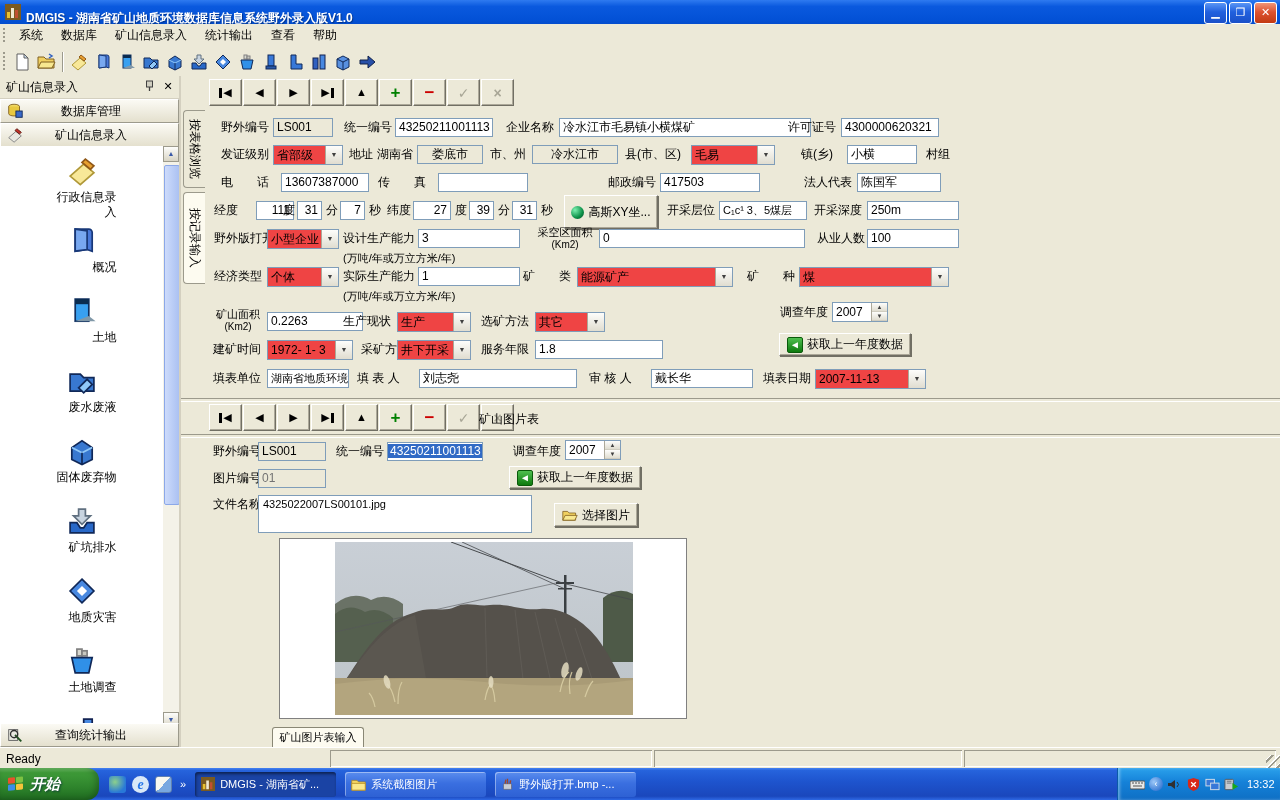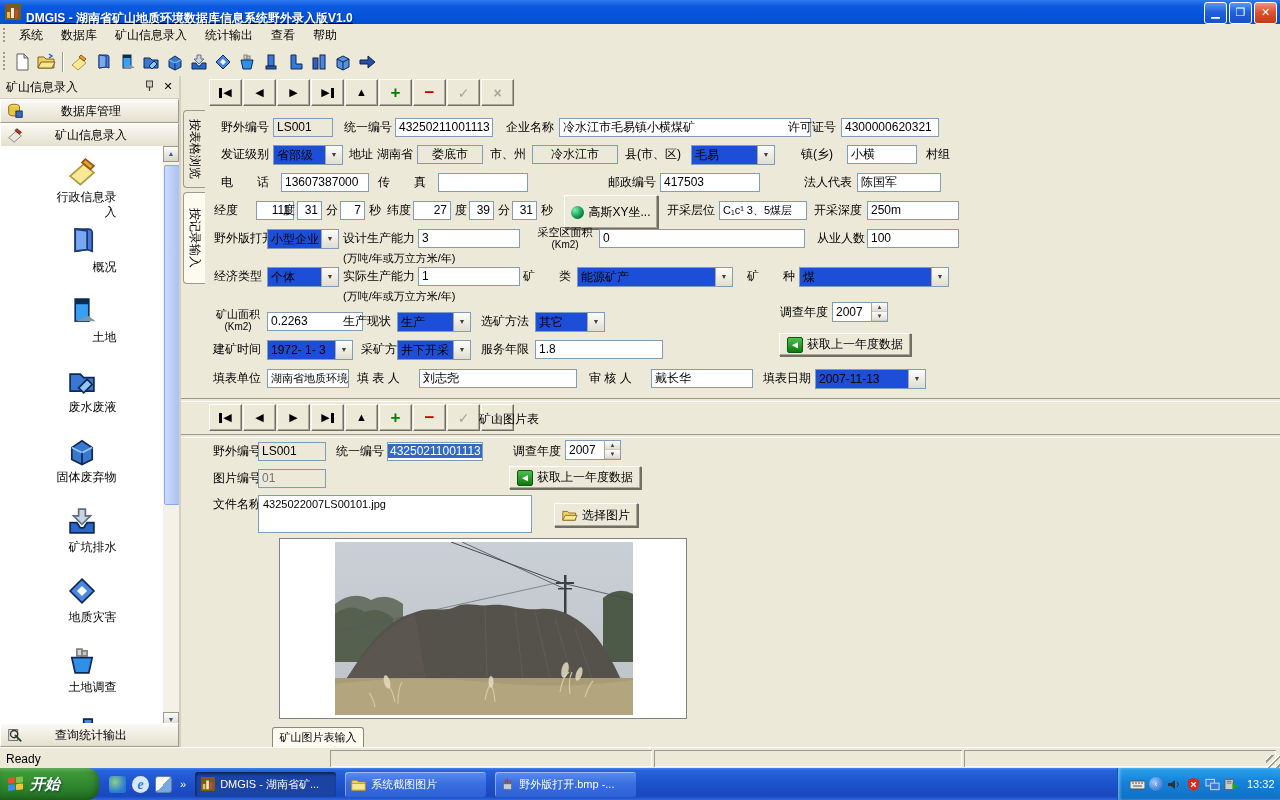--- a/index.html
+++ b/index.html
@@ -3,21 +3,21 @@
 <meta charset="utf-8">
 <style>
   html,body{margin:0;padding:0;background:#000;}
   #app{position:relative;width:1280px;height:800px;overflow:hidden;
        font-family:"Liberation Sans","DejaVu Sans",sans-serif;font-size:12px;color:#000;
        background:#ECE9D8;}
   .abs{position:absolute;}
   
   #titlebar{position:absolute;left:0;top:0;width:1280px;height:36px;
     background:linear-gradient(180deg,#2E7AF0 0%,#0A59DE 18%,#0351D6 55%,#0245BC 88%,#1B5BD6 100%);
-    display:flex;align-items:center;text-decoration:underline;}
+    display:flex;align-items:center;}
   #title-text{color:#fff;font-weight:bold;font-size:12px;margin-left:5px;text-shadow:1px 1px 1px #00338a;white-space:nowrap;}
   .tb-btns{position:absolute;right:3px;top:2px;display:flex;gap:2px;}
   .tb-btn{width:21px;height:20px;border:1px solid #fff;border-radius:3px;color:#fff;
     font-size:11px;line-height:18px;text-align:center;
     background:linear-gradient(180deg,#5A96F5,#2160DE 45%,#1A50C8);}
   .tb-btn.close{background:linear-gradient(180deg,#F09578,#DD5230 45%,#C23A12);}
   
   #menubar{position:absolute;left:0;top:24px;width:1280px;height:23px;background:#ECE9D8;display:flex;align-items:center;text-align:right;}
   #toolbar{position:absolute;left:0;top:47px;width:1280px;height:29px;background:#ECE9D8;display:flex;align-items:center;border-bottom:1px solid #D8D4C4;}
   .grip{width:4px;height:70%;margin:0 4px 0 2px;background:radial-gradient(#9C9A8C 36%,transparent 38%);background-size:4px 4px;}
@@ -26,21 +26,21 @@
   .tsep{width:1px;height:20px;background:#9C9A8C;margin:0 4px;box-shadow:1px 0 0 #fff;}
   
   .lbl{position:absolute;white-space:nowrap;font-size:12px;line-height:15px;}
   .fld{position:absolute;height:19px;background:#fff;border:1px solid #7F9DB9;
        font-size:12px;line-height:17px;padding:0 3px;white-space:nowrap;overflow:hidden;box-sizing:border-box;}
   .fld.ro{background:#ECE9D8;}
   .fld.ctr{text-align:center;}
   .fld.ra{text-align:right;}
   .fld.dis{color:#737373;}
   .fld.f11{font-size:11px;}
-  .cmb{position:absolute;height:20px;background:#1d4ed8;border:1px solid #7F9DB9;display:flex;box-sizing:border-box;}
+  .cmb{position:absolute;height:20px;background:#ef4444;border:1px solid #7F9DB9;display:flex;box-sizing:border-box;}
   .cmb .cv{flex:1;font-size:12px;line-height:18px;padding:0 3px;white-space:nowrap;overflow:hidden;}
   .cmb .ca{width:16px;background:linear-gradient(180deg,#FDFDFB,#E0DDD0);border-left:1px solid #ACA899;
       font-size:7px;line-height:18px;text-align:center;color:#404040;}
   .spn{position:absolute;height:20px;background:#fff;border:1px solid #7F9DB9;display:flex;box-sizing:border-box;}
   .spn .cv{flex:1;font-size:12px;line-height:18px;padding:0 3px;}
   .spn .sbs{width:15px;display:flex;flex-direction:column;border-left:1px solid #ACA899;}
   .spn .sbs span{flex:1;font-size:6px;line-height:8px;text-align:center;color:#404040;
       background:linear-gradient(180deg,#FDFDFB,#E0DDD0);border-bottom:1px solid #D0CDC0;}
   .btn{position:absolute;background:#ECE9D8;border:1px solid #716F64;border-top-color:#FFF;border-left-color:#FFF;
       box-shadow:inset -1px -1px 0 #ACA899,1px 1px 0 #716F64;display:flex;align-items:center;justify-content:center;

